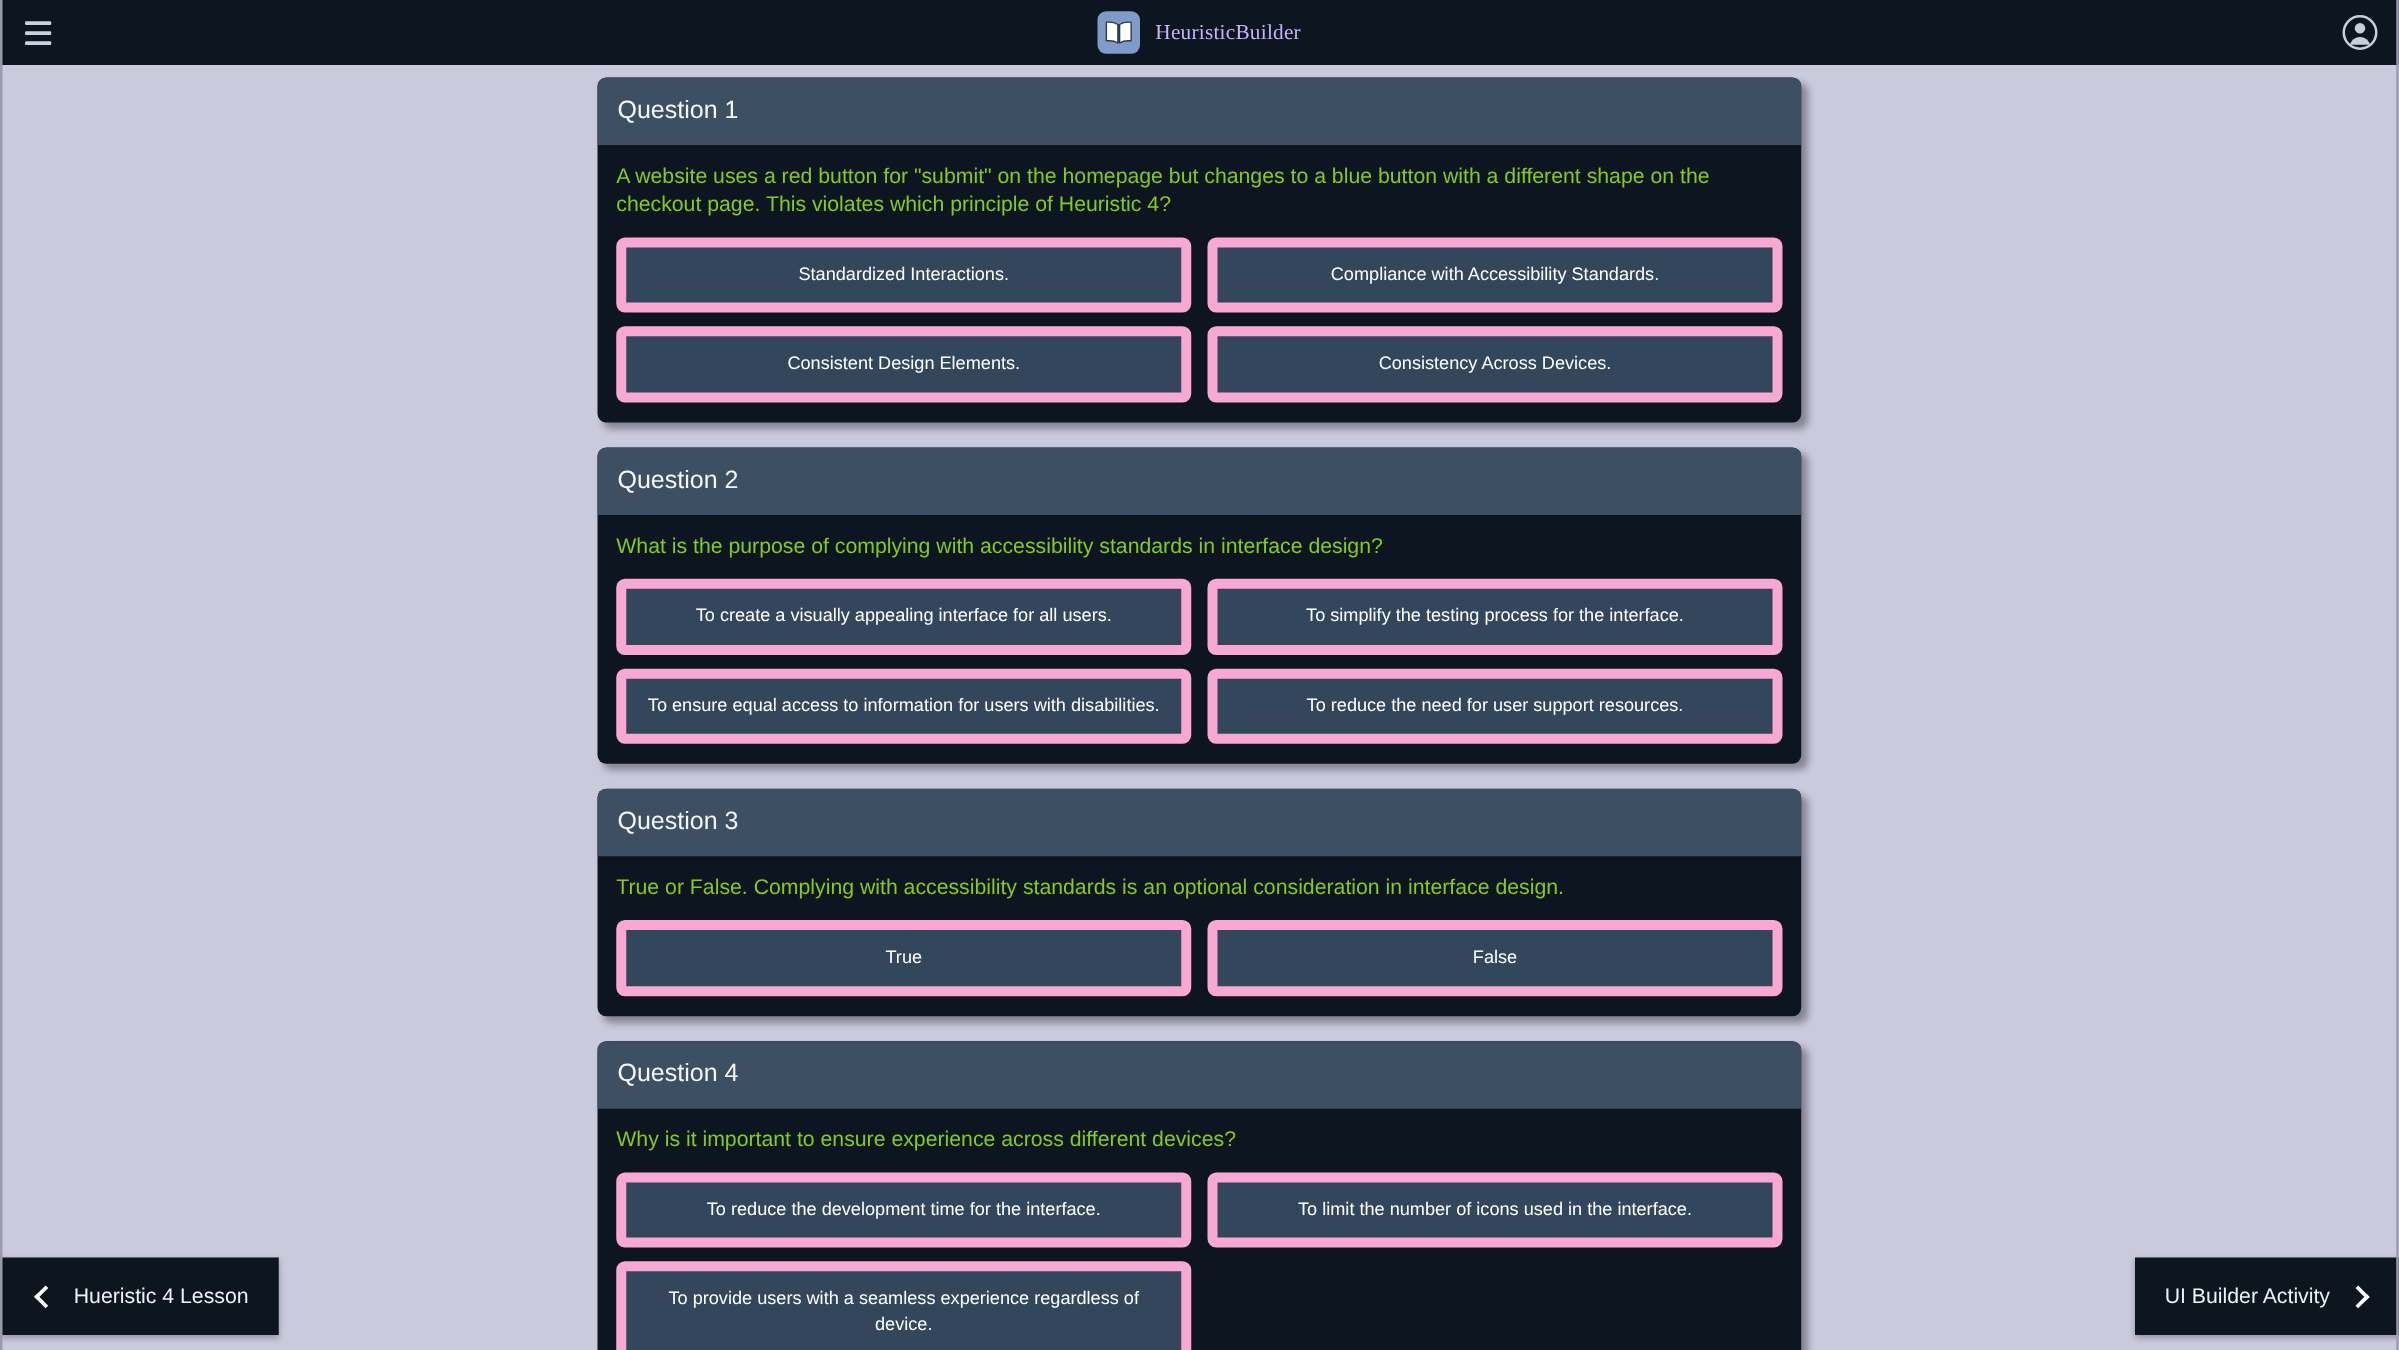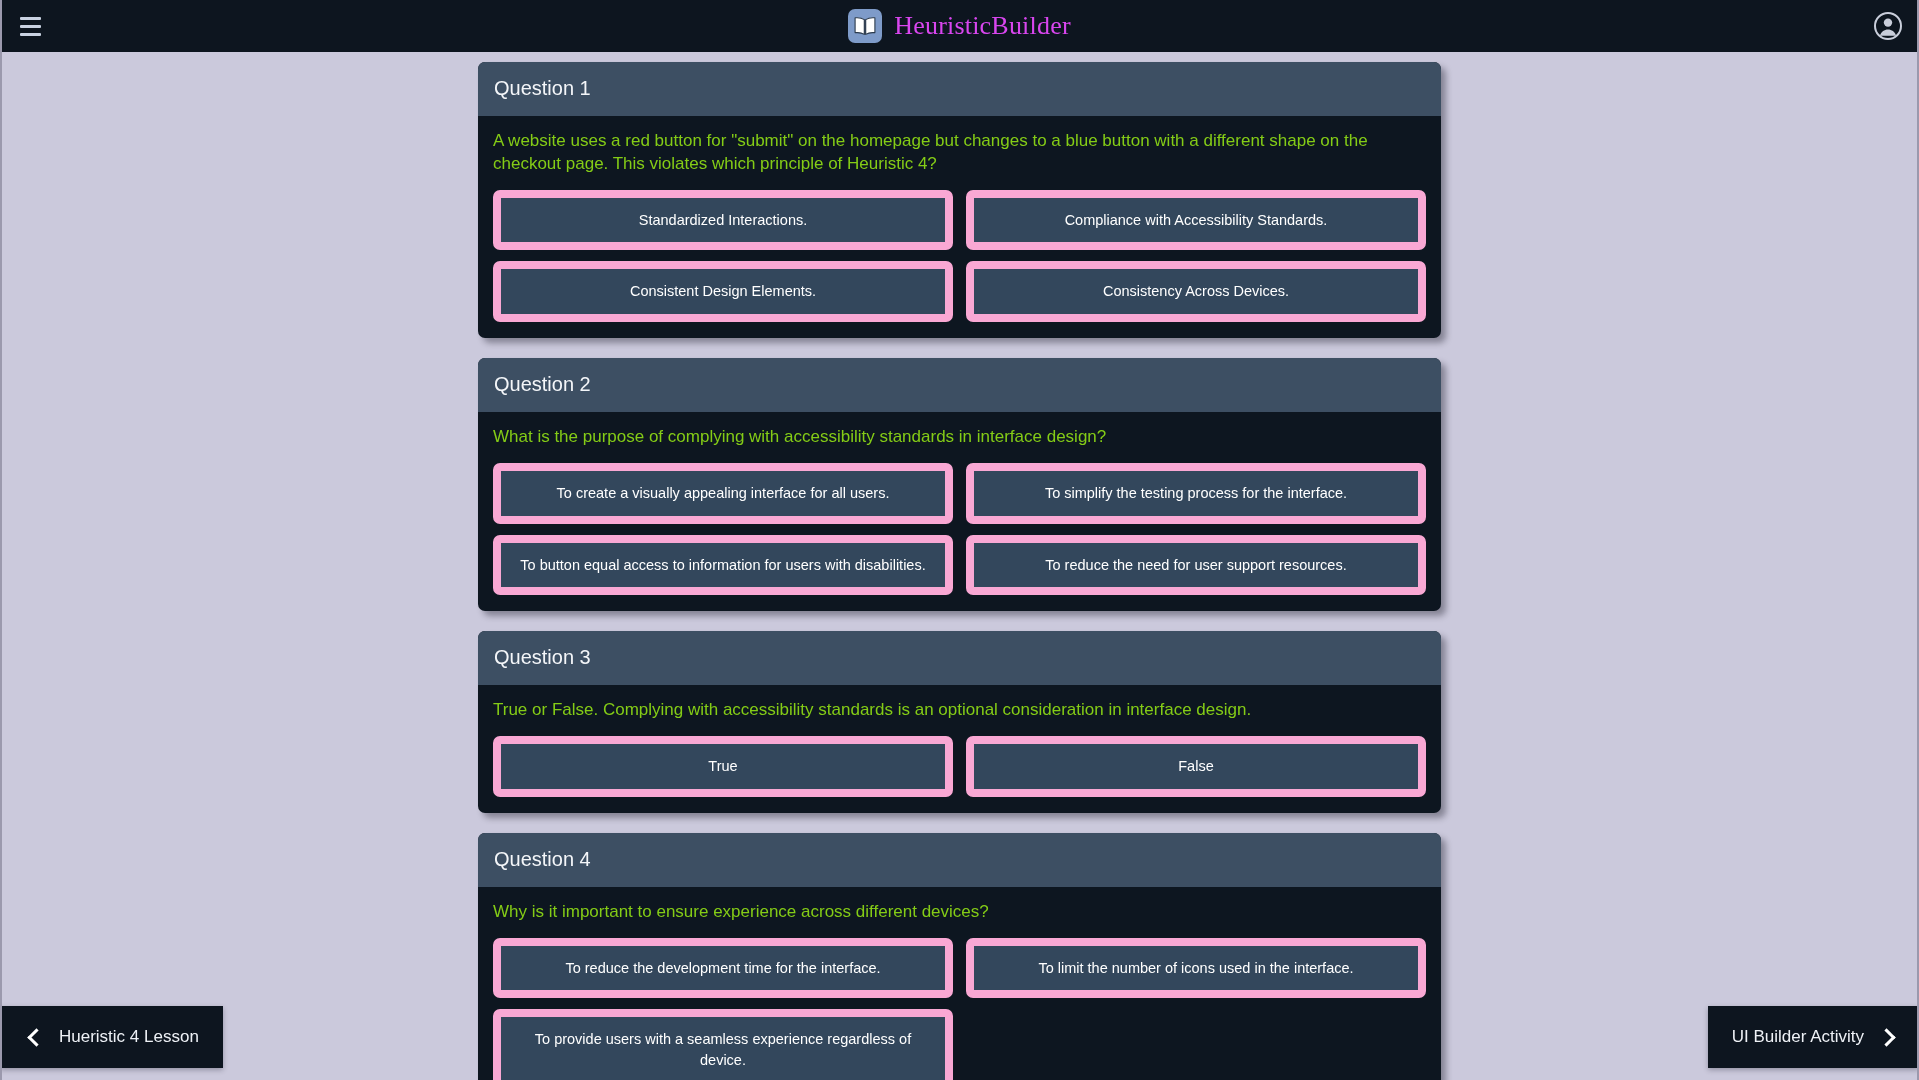--- a/index.html
+++ b/index.html
@@ -74,24 +74,24 @@
     border-radius: 7px;
     background: #7e9bc9;
     display: flex;
     align-items: center;
     justify-content: center;
     flex: 0 0 auto;
   }
 
   .brand-title {
     font-family: "Liberation Serif", serif;
-    font-size: 26px;
+    font-size: 17px;
     font-weight: 400;
     letter-spacing: 0.2px;
-    color: #d946ef;
+    color: #c4b5fd;
     white-space: nowrap;
   }
 
   .avatar-btn {
     position: absolute;
     right: 14px;
     top: 50%;
     transform: translateY(-50%);
     width: 34px;
     height: 34px;
@@ -270,21 +270,21 @@
 
     <section class="qcard">
       <div class="qcard-header">
         <div class="qcard-header-title">Question 2</div>
       </div>
       <div class="qcard-body">
         <p class="qtext">What is the purpose of complying with accessibility standards in interface design?</p>
         <div class="options-grid">
           <button class="option-btn">To create a visually appealing interface for all users.</button>
           <button class="option-btn">To simplify the testing process for the interface.</button>
-          <button class="option-btn">To button equal access to information for users with disabilities.</button>
+          <button class="option-btn">To ensure equal access to information for users with disabilities.</button>
           <button class="option-btn">To reduce the need for user support resources.</button>
         </div>
       </div>
     </section>
 
     <section class="qcard">
       <div class="qcard-header">
         <div class="qcard-header-title">Question 3</div>
       </div>
       <div class="qcard-body">

